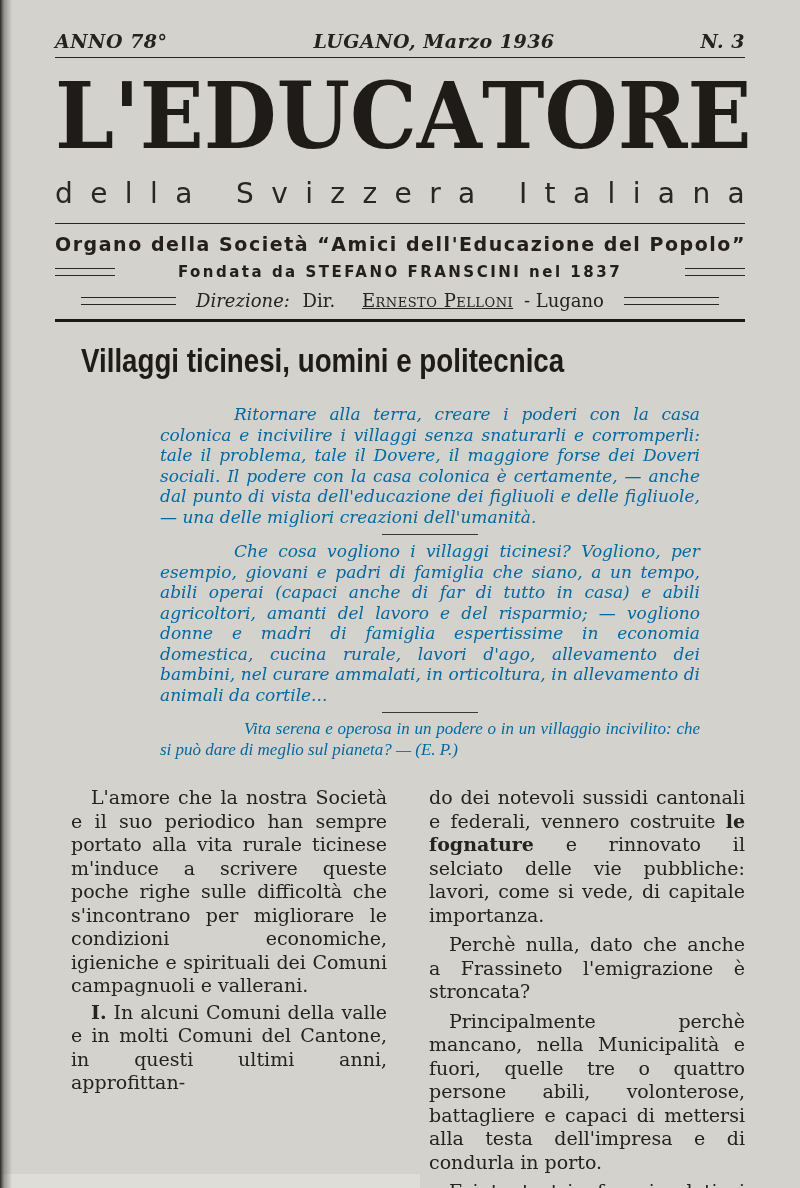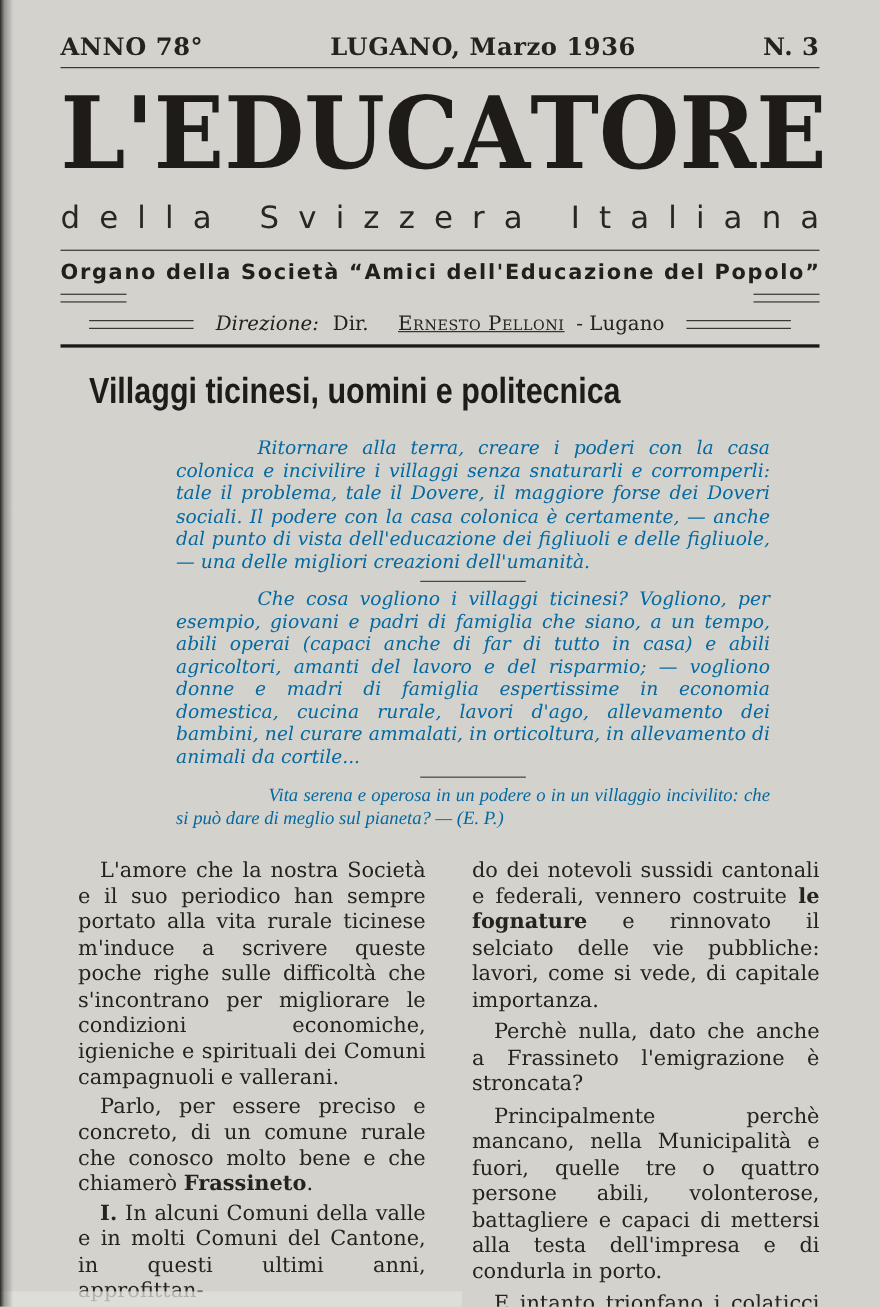--- a/index.html
+++ b/index.html
@@ -19,21 +19,21 @@
   .scan-edge-bottom {
     position: absolute; left: 0; bottom: 0; width: 420px; height: 14px;
     background: #e2e1dc; opacity: 0.75; z-index: 4; pointer-events: none;
   }
   .page-inner { position: relative; z-index: 1; padding: 0 55px; }
 
   
   .top-header {
     display: flex; justify-content: space-between; align-items: baseline;
     padding-top: 30px;
-    font-weight: bold; font-size: 22px; letter-spacing: 0.5px;
+    font-weight: bold; font-size: 19px; letter-spacing: 0.5px; font-style: italic;
   }
   .header-rule { border-top: 1.5px solid #2a2622; margin-top: 5px; }
 
   
   .masthead-title {
     display: flex; justify-content: space-between; align-items: flex-end;
     margin-top: 20px;
     font-family: "DejaVu Serif", serif; font-weight: bold;
     font-size: 84px; line-height: 0.92; color: #1f1b18;
     transform: scaleY(1.08); transform-origin: center;
@@ -211,20 +211,21 @@
       <span>o</span>
       <span>p</span>
       <span>o</span>
       <span>l</span>
       <span>o</span>
       <span>”</span>
     </div>
 
   <div class="founded-row">
     <div class="double-rule w60"></div>
+    <div class="founded-text">Fondata da STEFANO FRANSCINI nel 1837</div>
     <div class="double-rule w60"></div>
   </div>
 
   <div class="direction-row">
     <div class="double-rule w95"></div>
     <div class="direction-text">
       <span class="dir-label">Direzione:</span>
       <span class="dir-prefix">Dir.</span>
       <span class="sc">Ernesto Pelloni</span>
       <span class="dir-suffix">- Lugano</span>
@@ -240,21 +241,20 @@
     <p>Ritornare alla terra, creare i poderi con la casa colonica e incivilire i villaggi senza snaturarli e corromperli: tale il problema, tale il Dovere, il maggiore forse dei Doveri sociali. Il podere con la casa colonica è certamente, — anche dal punto di vista dell'educazione dei figliuoli e delle figliuole, — una delle migliori creazioni dell'umanità.</p>
     <div class="lede-divider"></div>
     <p>Che cosa vogliono i villaggi ticinesi? Vogliono, per esempio, giovani e padri di famiglia che siano, a un tempo, abili operai (capaci anche di far di tutto in casa) e abili agricoltori, amanti del lavoro e del risparmio; — vogliono donne e madri di famiglia espertissime in economia domestica, cucina rurale, lavori d'ago, allevamento dei bambini, nel curare ammalati, in orticoltura, in allevamento di animali da cortile...</p>
     <div class="lede-divider"></div>
     <p class="lede-final">Vita serena e operosa in un podere o in un villaggio incivilito: che si può dare di meglio sul pianeta? — (E. P.)</p>
   </section>
 
   <section class="columns">
     <div class="col left">
         <p><span>L'amore che la nostra Società e il suo periodico han sempre portato alla vita rurale ticinese m'induce a scrivere queste poche righe sulle difficoltà che s'incontrano per migliorare le condizioni economiche, igieniche e spirituali dei Comuni campagnuoli e vallerani.</span></p>
-        <p><span>Parlo, per essere preciso e concreto, di un comune rurale che conosco molto bene e che chiamerò </span><span class="b">Frassineto</span><span>.</span></p>
         <p class="jl"><span class="b">I.</span><span> In alcuni Comuni della valle e in molti Comuni del Cantone, in questi ultimi anni, approfittan-</span></p>
       </div>
     <div class="col right">
         <p class="no-indent"><span>do dei notevoli sussidi cantonali e federali, vennero costruite </span><span class="b">le fognature</span><span> e rinnovato il selciato delle vie pubbliche: lavori, come si vede, di capitale importanza.</span></p>
         <p><span>Perchè nulla, dato che anche a Frassineto l'emigrazione è stroncata?</span></p>
         <p><span>Principalmente perchè mancano, nella Municipalità e fuori, quelle tre o quattro persone abili, volonterose, battagliere e capaci di mettersi alla testa dell'impresa e di condurla in porto.</span></p>
         <p class="jl"><span>E intanto trionfano i colaticci</span></p>
       </div>
   </section>
 

